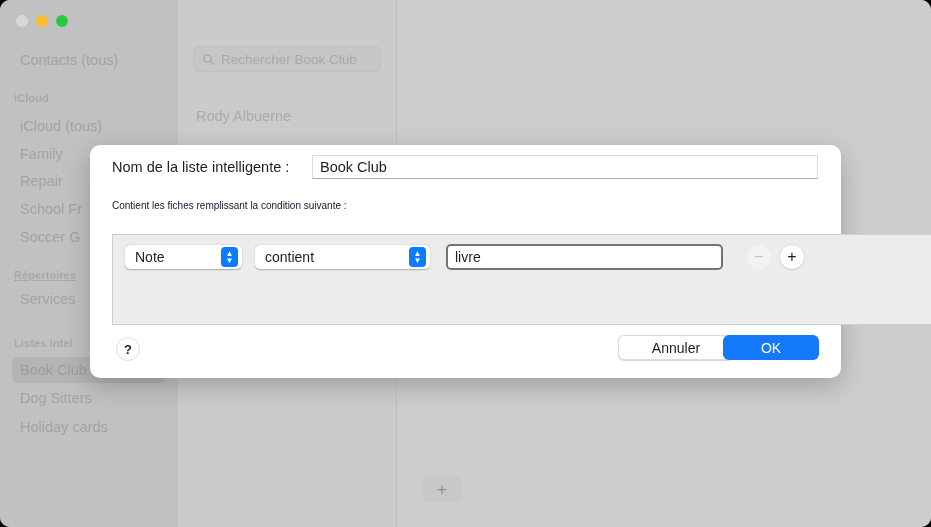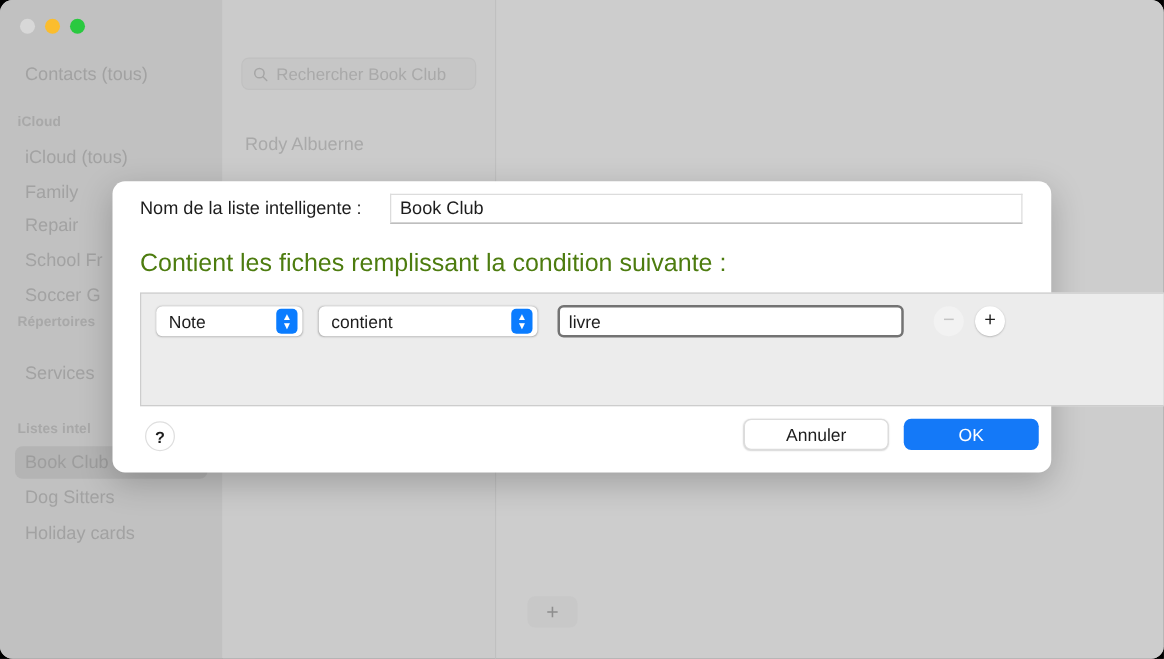--- a/index.html
+++ b/index.html
@@ -153,22 +153,22 @@
     box-sizing: border-box;
     display: flex;
     align-items: center;
     padding-left: 7px;
     font-size: 14.5px;
     color: #1d1d1d;
   }
   #sheet-subtitle {
     position: absolute;
     left: 22px; top: 55px;
-    font-size: 20px;
-    color: #4d7c0f;
+    font-size: 10px;
+    color: #0f172a;
     white-space: nowrap;
   }
 
   #conditions-box {
     position: absolute;
     left: 22px; top: 89px;
     width: 844px; height: 91px;
     background: #ececec;
     border: 1px solid #cdcdcd;
     box-sizing: border-box;
@@ -265,30 +265,30 @@
     top: 190px;
     height: 25px;
     border-radius: 6px;
     display: flex;
     align-items: center;
     justify-content: center;
     font-size: 14px;
     box-sizing: border-box;
   }
   #cancel-button {
-    left: 505px;
+    left: 528px;
     width: 116px;
     background: #ffffff;
     border: 1px solid #dcdcdc;
     box-shadow: 0 0.5px 1.2px rgba(0,0,0,0.16);
     color: #1d1d1d;
   }
   #ok-button {
     left: 633px;
-    width: 108px;
+    width: 96px;
     background: #1479f8;
     color: #ffffff;
   }
 </style>
 </head>
 <body>
 
 <div id="app-window">
 
   <div id="sidebar">
@@ -314,21 +314,21 @@
     <div class="sb-row" style="top:168px;">
       <span>Repair</span>
     </div>
     <div class="sb-row" style="top:196px;">
       <span>School Fr</span>
     </div>
     <div class="sb-row" style="top:224px;">
       <span>Soccer G</span>
     </div>
 
-    <div class="sb-header" style="top:252px;">Répertoires</div>
+    <div class="sb-header" style="top:269px;text-decoration:underline;">Répertoires</div>
 
     <div class="sb-row" style="top:286px;">
       <span>Services</span>
     </div>
 
     <div class="sb-header" style="top:337px;">Listes intel</div>
 
     <div class="sb-row selected" style="top:357px;">
       <span>Book Club</span>
     </div>

